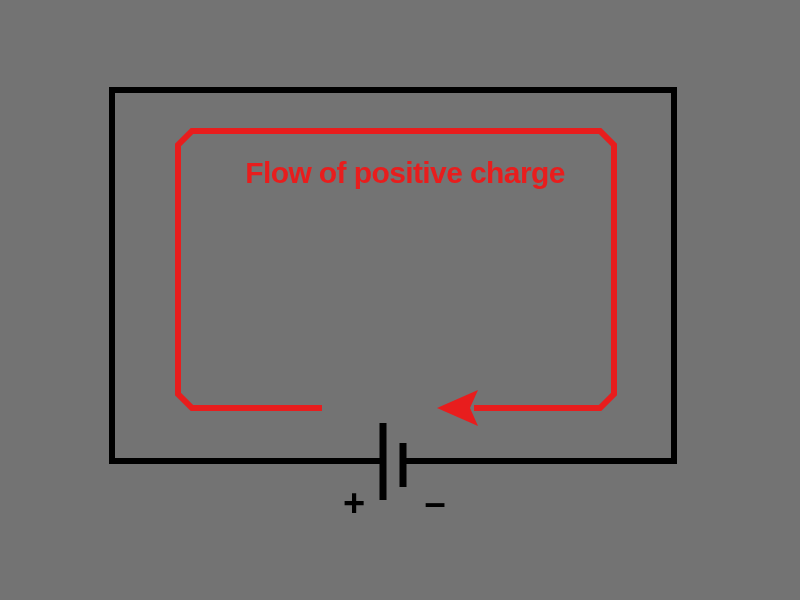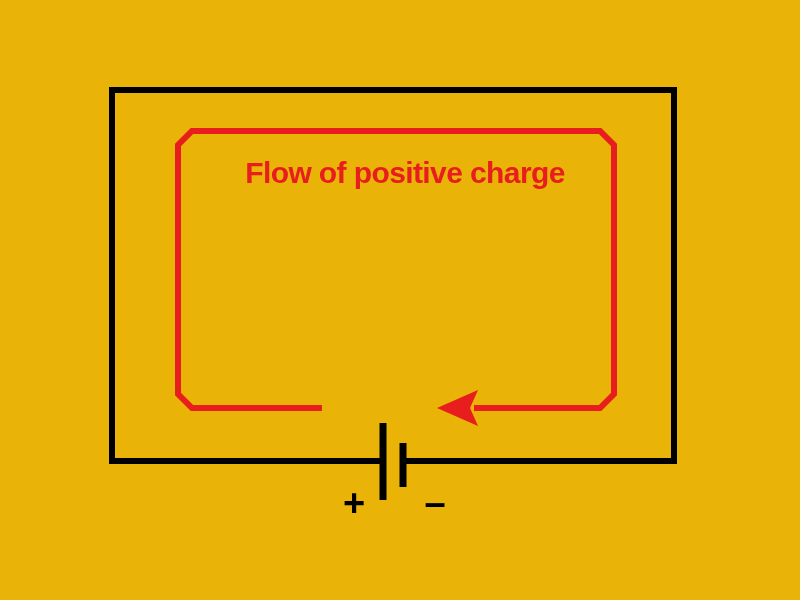--- a/index.html
+++ b/index.html
@@ -4,21 +4,21 @@
 <style>
   html, body {
     margin: 0;
     padding: 0;
     background: #ffffff;
   }
   #stage {
     position: relative;
     width: 800px;
     height: 600px;
-    background: #eab308;
+    background: #737373;
     overflow: hidden;
     font-family: "Liberation Sans", sans-serif;
   }
   #diagram-svg {
     position: absolute;
     left: 0;
     top: 0;
     width: 800px;
     height: 600px;
     display: block;

